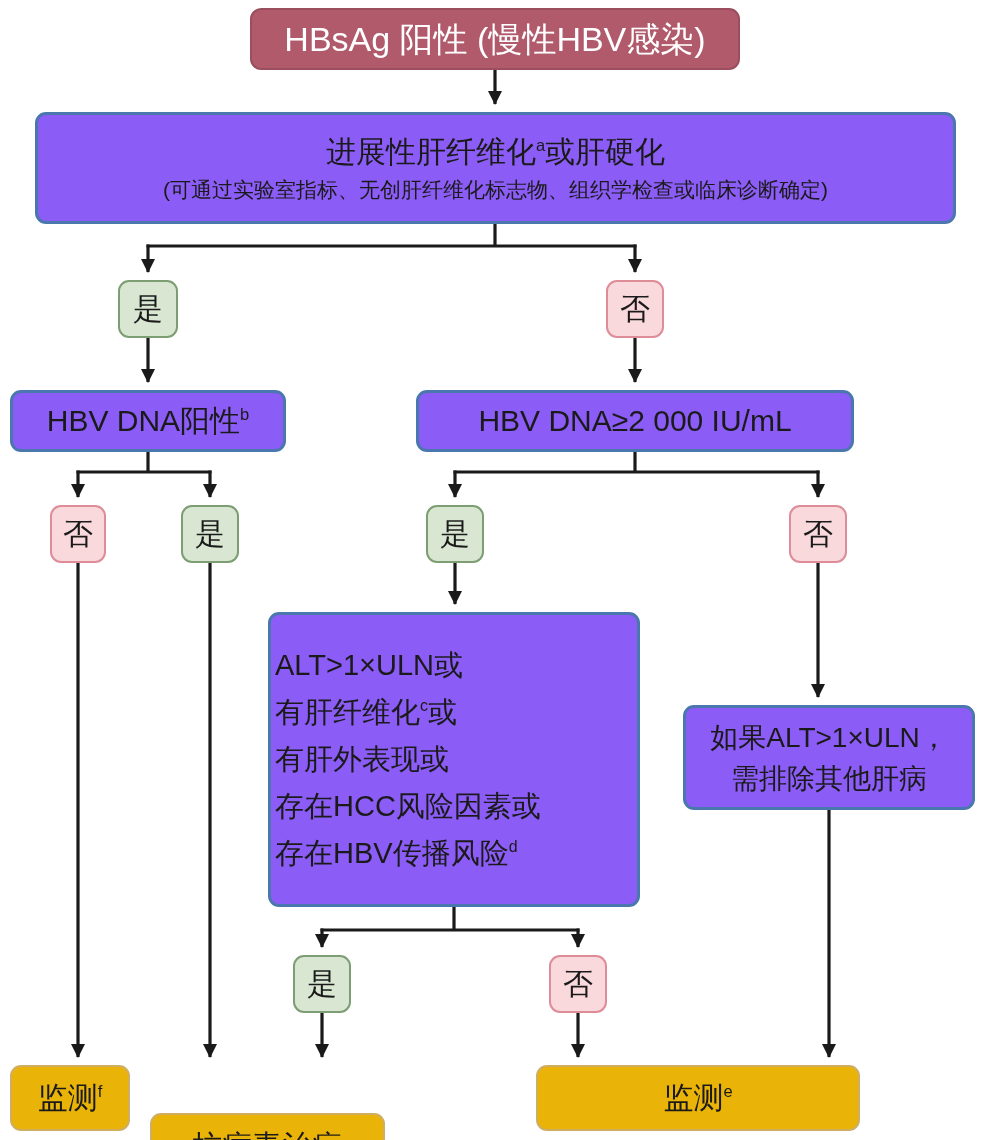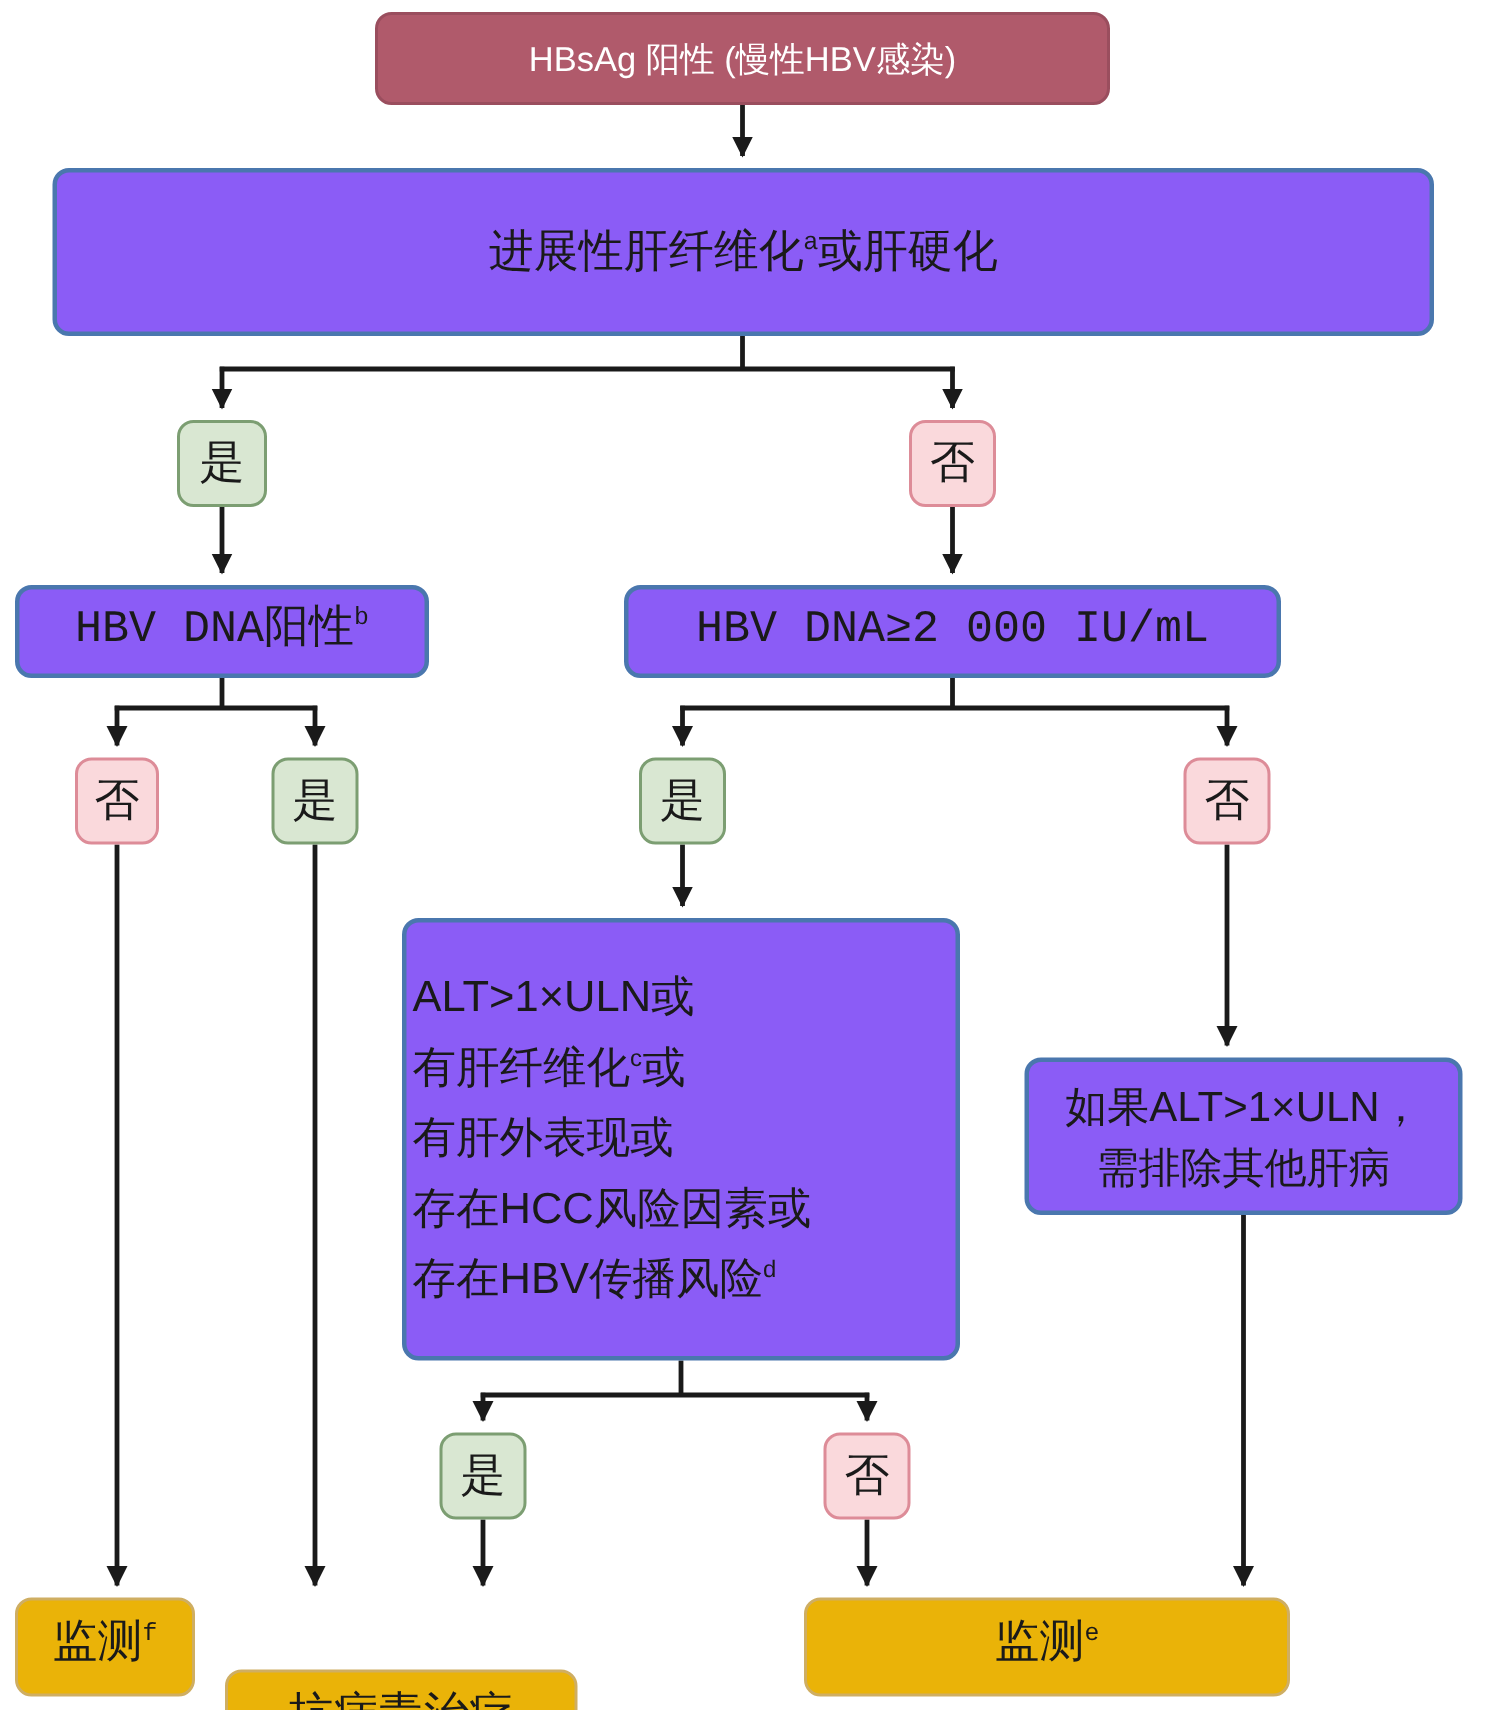--- a/index.html
+++ b/index.html
@@ -27,39 +27,39 @@
     justify-content: center;
     text-align: center;
     border-radius: 11px;
     z-index: 2;
     line-height: 1.25;
   }
   .root {
     background: #b05a6b;
     border: 2px solid #9a4e5e;
     color: #ffffff;
-    font-size: 23px;
+    font-size: 34px;
   }
   .blue {
     background: #8b5cf6;
     border: 3px solid #4a77ae;
   }
   .green {
     background: #d9e7d2;
     border: 2.5px solid #7c9e72;
   }
   .pink {
     background: #fad9dc;
     border: 2.5px solid #dd8c98;
   }
   .yellow {
     background: #eab308;
     border: 2.5px solid #cfae62;
   }
-  .big-text { font-size: 30px; font-family: Liberation Mono, monospace; }
+  .big-text { font-size: 30px; }
   .yn { font-size: 30px; }
   .fib-title { font-size: 30px; }
   .fib-sub { font-size: 21px; margin-top: 6px; }
   .criteria-box {
     align-items: flex-start;
     text-align: left;
     padding-left: 4px;
     padding-right: 10px;
   }
   .criteria-line { font-size: 29px; line-height: 47px; white-space: nowrap; }
@@ -122,20 +122,21 @@
   </svg>
 
   <div class="box root" style="left:250px; top:8px; width:490px; height:62px;">
     <span>HBsAg 阳性 (慢性HBV感染)</span>
   </div>
 
   <div class="box blue" style="left:35px; top:112px; width:921px; height:112px;">
     <div class="fib-title">
       <span>进展性肝纤维化</span><sup class="sup">a</sup><span>或肝硬化</span>
     </div>
+    <div class="fib-sub">(可通过实验室指标、无创肝纤维化标志物、组织学检查或临床诊断确定)</div>
   </div>
 
   <div class="box green yn" style="left:118px; top:280px; width:60px; height:58px;">
     <span>是</span>
   </div>
   <div class="box pink yn" style="left:606px; top:280px; width:58px; height:58px;">
     <span>否</span>
   </div>
 
   <div class="box blue big-text" style="left:10px; top:390px; width:276px; height:62px;">

